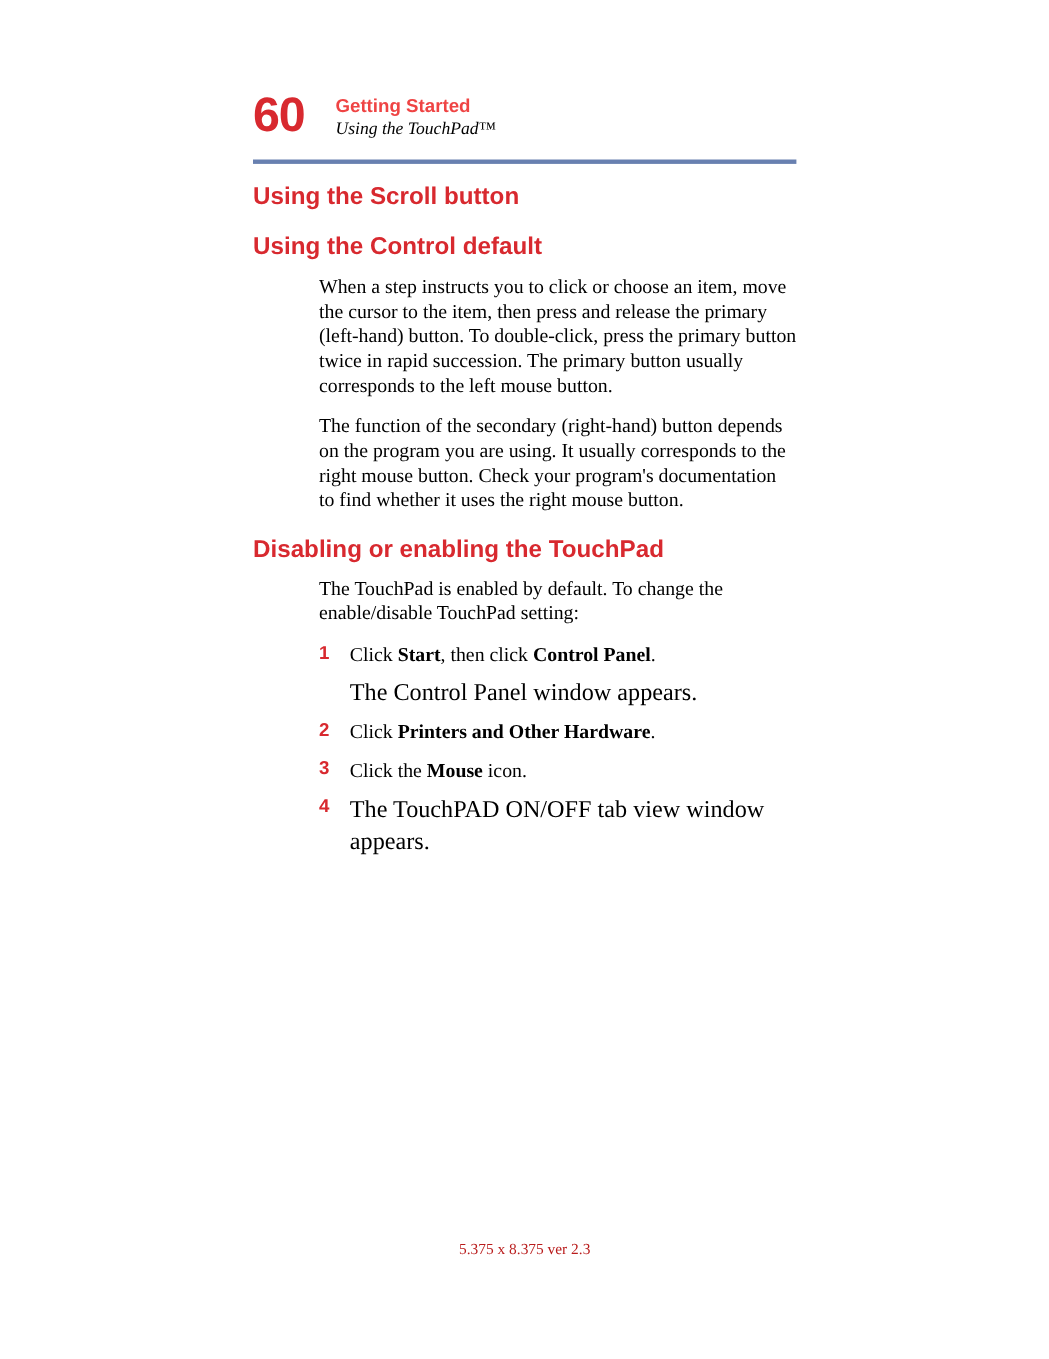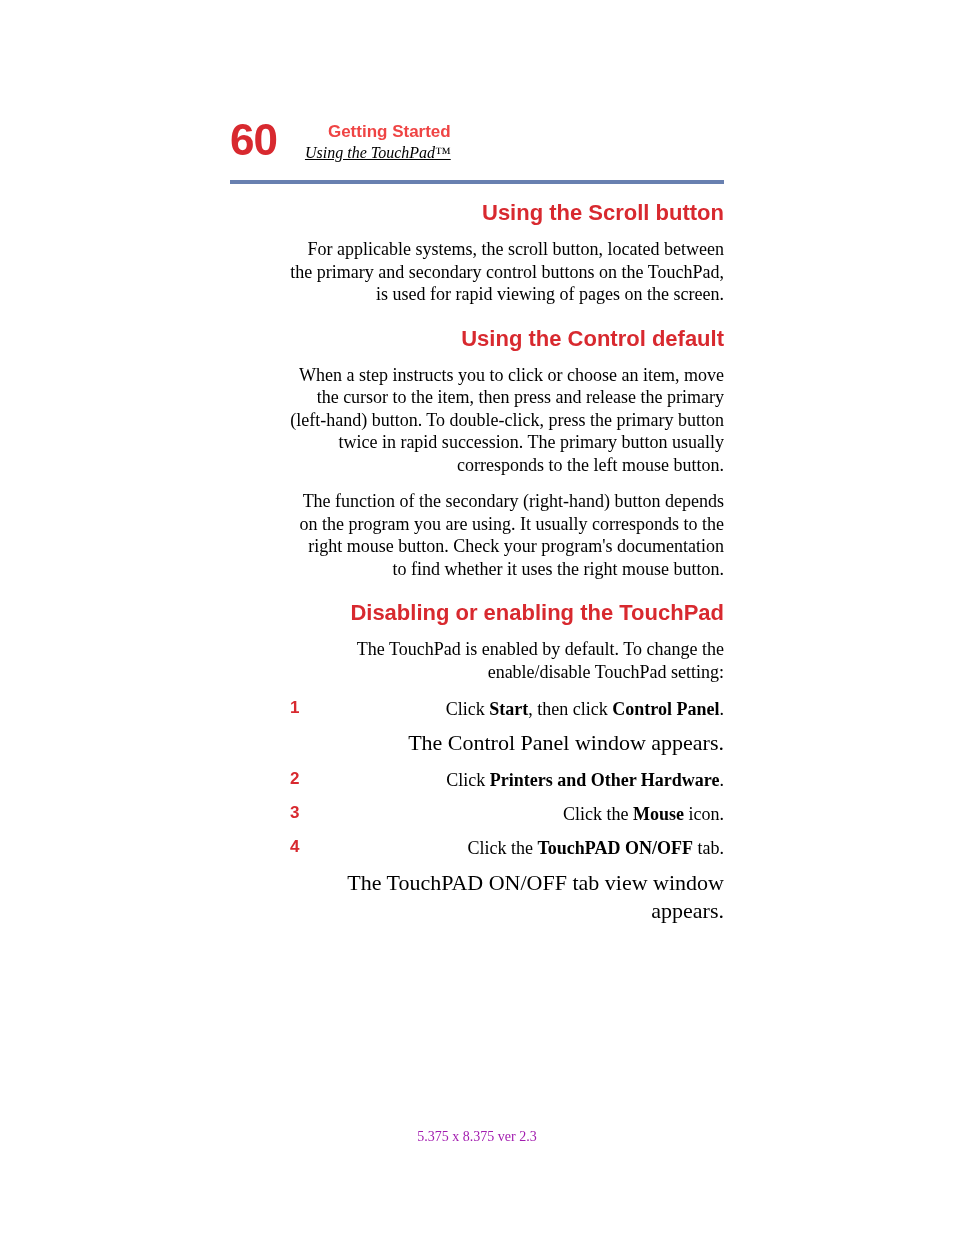--- a/index.html
+++ b/index.html
@@ -6,23 +6,22 @@
     margin: 0;
     padding: 0;
     background: #ffffff;
     font-family: "Times New Roman", Times, serif;
     color: #000000;
     width: 954px;
     height: 1235px;
     position: relative;
   }
   .page {
-    padding: 118px 230px 0 230px;
+    padding: 83px 230px 0 230px;
     position: relative;
-    text-align: right;
   }
   .header {
     display: flex;
     align-items: flex-start;
     margin-bottom: 18px;
   }
   .page-number {
     font-family: "Arial Narrow", Arial, sans-serif;
     font-weight: bold;
     font-size: 44px;
@@ -40,21 +39,20 @@
     font-size: 17px;
     color: #ef4444;
     margin: 0 0 2px 0;
   }
   .section-subtitle {
     font-family: "Times New Roman", Times, serif;
     font-style: italic;
     font-size: 16px;
     color: #000000;
     margin: 0;
-    text-decoration: underline;
   }
   .divider {
     height: 4px;
     background: #6880b0;
     margin: 0 0 16px 0;
   }
   .section-heading {
     font-family: "Arial Narrow", Arial, sans-serif;
     font-weight: bold;
     font-size: 22px;
@@ -98,41 +96,40 @@
     line-height: 1.3;
     margin: 8px 0 0 0;
   }
   .footer {
     position: absolute;
     bottom: 90px;
     left: 0;
     right: 0;
     text-align: center;
     font-size: 14px;
-    color: #a21caf;
+    color: #b91c1c;
   }
   b { font-weight: bold; }
 </style>
 </head>
 <body>
 
 <div class="page">
   <div class="header">
     <div class="page-number">60</div>
     <div class="header-text">
       <div class="chapter-title">Getting Started</div>
       <div class="section-subtitle">Using the TouchPad™</div>
     </div>
   </div>
 
   <div class="divider"></div>
 
   <div class="section-block">
     <div class="section-heading">Using the Scroll button</div>
-    <p class="body-text">For applicable systems, the scroll button, located between the primary and secondary control buttons on the TouchPad, is used for rapid viewing of pages on the screen.</p>
   </div>
 
   <div class="section-block">
     <div class="section-heading">Using the Control default</div>
     <p class="body-text">When a step instructs you to click or choose an item, move the cursor to the item, then press and release the primary (left-hand) button. To double-click, press the primary button twice in rapid succession. The primary button usually corresponds to the left mouse button.</p>
     <p class="body-text">The function of the secondary (right-hand) button depends on the program you are using. It usually corresponds to the right mouse button. Check your program's documentation to find whether it uses the right mouse button.</p>
   </div>
 
   <div class="section-block">
     <div class="section-heading">Disabling or enabling the TouchPad</div>
@@ -153,22 +150,19 @@
         </span>
       </li>
       <li>
         <span class="num">3</span>
         <span>
           <span>Click the </span><b>Mouse</b><span> icon.</span>
         </span>
       </li>
       <li>
         <span class="num">4</span>
-        <span>
-          <span>Click the </span><b>TouchPAD ON/OFF</b><span> tab.</span>
-        </span>
         <div class="step-follow">The TouchPAD ON/OFF tab view window appears.</div>
       </li>
     </ol>
   </div>
 </div>
 
 <div class="footer">5.375 x 8.375 ver 2.3</div>
 
 </body></html>

